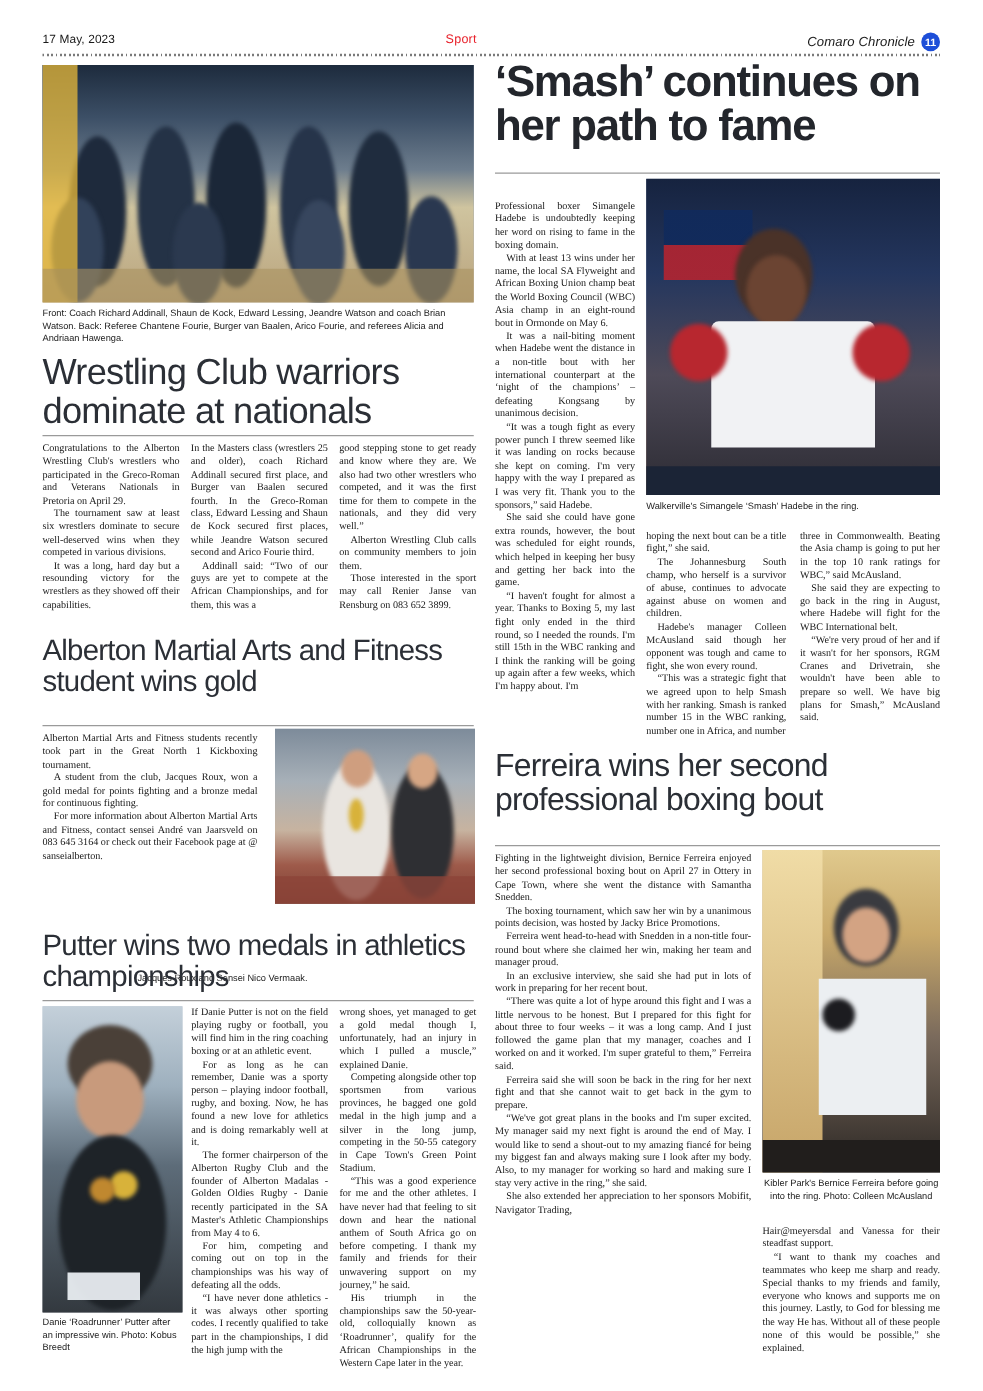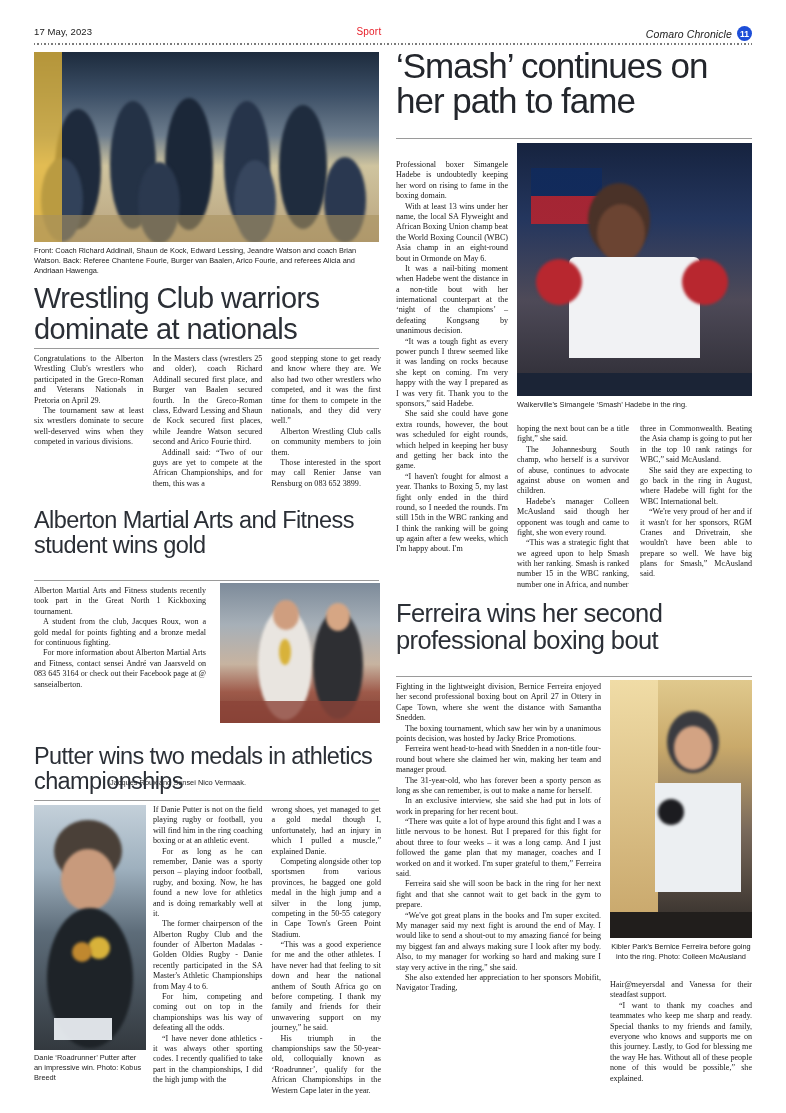--- a/index.html
+++ b/index.html
@@ -38,21 +38,21 @@
   
   .hl {
     font-family: "Liberation Sans", sans-serif;
     font-weight: 300;
     color: #2b2f36;
     line-height: 1.06;
     letter-spacing: -0.6px;
   }
   .hl-bold {
     font-family: "Liberation Sans", sans-serif;
-    font-weight: normal;
+    font-weight: bold;
     color: #23262c;
     line-height: 1.0;
     letter-spacing: -1px;
   }
   .caption {
     font-family: "Liberation Sans", sans-serif;
     font-size: 7.4px; line-height: 1.38; color: #1b1b1b;
   }
   .body-col {
     font-family: "Liberation Serif", serif;
@@ -147,20 +147,21 @@
     <div style="position:absolute;left:0;top:0;width:8%;height:100%;background:#e8b93a;opacity:.75;"></div>
     <div style="position:absolute;left:0;bottom:0;width:100%;height:14%;background:#a8915f;opacity:.6;"></div>
   </div>
   <div class="caption" id="a1-cap">Front: Coach Richard Addinall, Shaun de Kock, Edward Lessing, Jeandre Watson and coach Brian Watson.  Back: Referee Chantene Fourie, Burger van Baalen, Arico Fourie, and referees Alicia and  Andriaan Hawenga.</div>
   <div class="hl" id="a1-hl">Wrestling Club warriors dominate at nationals</div>
   <div class="hairline" id="a1-rule"></div>
   <div id="a1-cols">
     <div class="body-col">
         <p class="first">Congratulations to the Alberton Wrestling Club's wrestlers who participated in the Greco-Roman and Veterans Nationals in Pretoria on April 29.</p>
         <p>The tournament saw at least six wrestlers dominate to secure well-deserved wins when they competed in various divisions.</p>
+        <p>It was a long, hard day but a resounding victory for the wrestlers as they showed off their capabilities.</p>
       </div>
     <div class="body-col">
         <p class="first">In the Masters class (wrestlers 25 and older), coach Richard Addinall secured first place, and Burger van Baalen secured fourth. In the Greco-Roman class, Edward Lessing and Shaun de Kock secured first places, while Jeandre Watson secured second and Arico Fourie third.</p>
         <p>Addinall said: “Two of our guys are yet to compete at the African Championships, and for them, this was a</p>
       </div>
     <div class="body-col">
         <p class="first">good stepping stone to get ready and know where they are. We also had two other wrestlers who competed, and it was the first time for them to compete in the nationals, and they did very well.”</p>
         <p>Alberton Wrestling Club calls on community members to join them.</p>
         <p>Those interested in the sport may call Renier Janse van Rensburg on 083 652 3899.</p>
       </div>
@@ -245,21 +246,20 @@
       <p>She said they are expecting to go back in the ring in August, where Hadebe will fight for the WBC International belt.</p>
       <p>“We're very proud of her and if it wasn't for her sponsors, RGM Cranes and Drivetrain, she wouldn't have been able to prepare so well. We have big plans for Smash,” McAusland said.</p>
     </div>
 
   <div class="hl" id="a5-hl">Ferreira wins her second professional boxing bout</div>
   <div class="hairline" id="a5-rule"></div>
   <div class="body-col" id="a5-col1">
       <p class="first">Fighting in the lightweight division, Bernice Ferreira enjoyed her second professional boxing bout on April 27 in Ottery in Cape Town, where she went the distance with Samantha Snedden.</p>
       <p>The boxing tournament, which saw her win by a unanimous points decision, was hosted by Jacky Brice Promotions.</p>
       <p>Ferreira went head-to-head with Snedden in a non-title four-round bout where she claimed her win, making her team and manager proud.</p>
-      <p>The 31-year-old, who has forever been a sporty person as long as she can remember, is out to make a name for herself.</p>
       <p>In an exclusive interview, she said she had put in lots of work in preparing for her recent bout.</p>
       <p>“There was quite a lot of hype around this fight and I was a little nervous to be honest. But I prepared for this fight for about three to four weeks – it was a long camp. And I just followed the game plan that my manager, coaches and I worked on and it worked. I'm super grateful to them,” Ferreira said.</p>
       <p>Ferreira said she will soon be back in the ring for her next fight and that she cannot wait to get back in the gym to prepare.</p>
       <p>“We've got great plans in the books and I'm super excited. My manager said my next fight is around the end of May. I would like to send a shout-out to my amazing fiancé for being my biggest fan and always making sure I look after my body. Also, to my manager for working so hard and making sure I stay very active in the ring,” she said.</p>
       <p>She also extended her appreciation to her sponsors Mobifit, Navigator Trading,</p>
     </div>
   <div class="photo ph-grad-corner" id="a5-photo">
     <div style="position:absolute;inset:0;background:linear-gradient(180deg,#e0c98d 0%,#c9a96a 26%,#7a6a5c 58%,#2b2724 100%);"></div>
     <div style="position:absolute;left:0;top:0;width:34%;height:100%;background:linear-gradient(#f0dca6,#c6a468);"></div>
     <div class="blob" style="left:40%;top:12%;width:52px;height:62px;background:#3a3b40;"></div>

